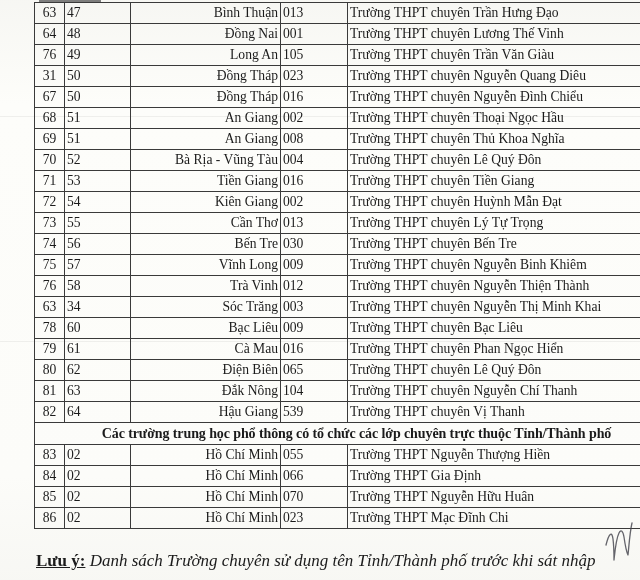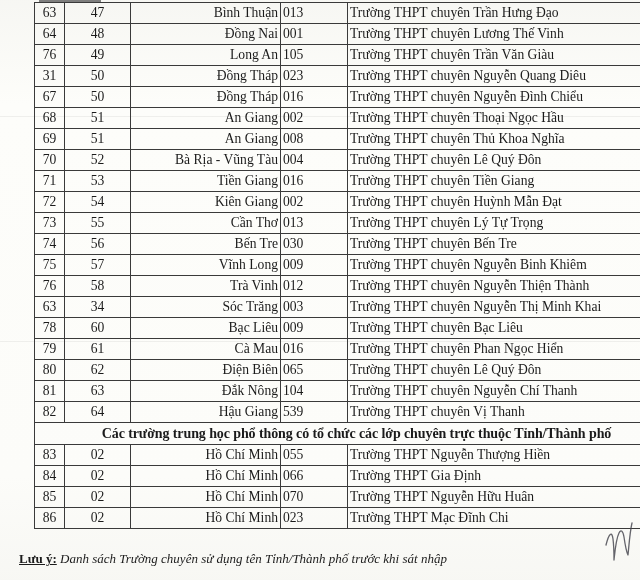--- a/index.html
+++ b/index.html
@@ -44,21 +44,21 @@
     height: 20px;
     padding: 0 2px;
     font-size: 13.6px;
     line-height: 1.0;
     vertical-align: middle;
     background: transparent;
   }
 
   
   .col-stt   { width: 25px;  text-align: center; }
-  .col-ma    { width: 61px;  text-align: center; }
+  .col-ma    { width: 61px;  text-align: left; }
   .col-tinh  { width: 145px; text-align: right; }
   .col-code  { width: 62px;  }
   .col-ten   { width: 326px; text-align: left; padding-left: 7px; }
 
   tr.section-row td {
     font-weight: bold;
     font-size: 14px;
     text-align: center;
     letter-spacing: -0.1px;
     height: 21px;
@@ -71,24 +71,24 @@
     left: 39px;
     top: 0px;
     width: 62px;
     height: 2px;
     background: #555;
     opacity: 0.75;
   }
 
   #note-block {
     position: absolute;
-    left: 19px;
+    left: 36px;
     top: 552px;
     width: 580px;
-    font-size: 13px;
+    font-size: 17px;
     line-height: 1.1;
     white-space: nowrap;
   }
   #note-label {
     font-weight: bold;
     text-decoration: underline;
     font-style: normal;
   }
   #note-text {
     font-style: italic;

